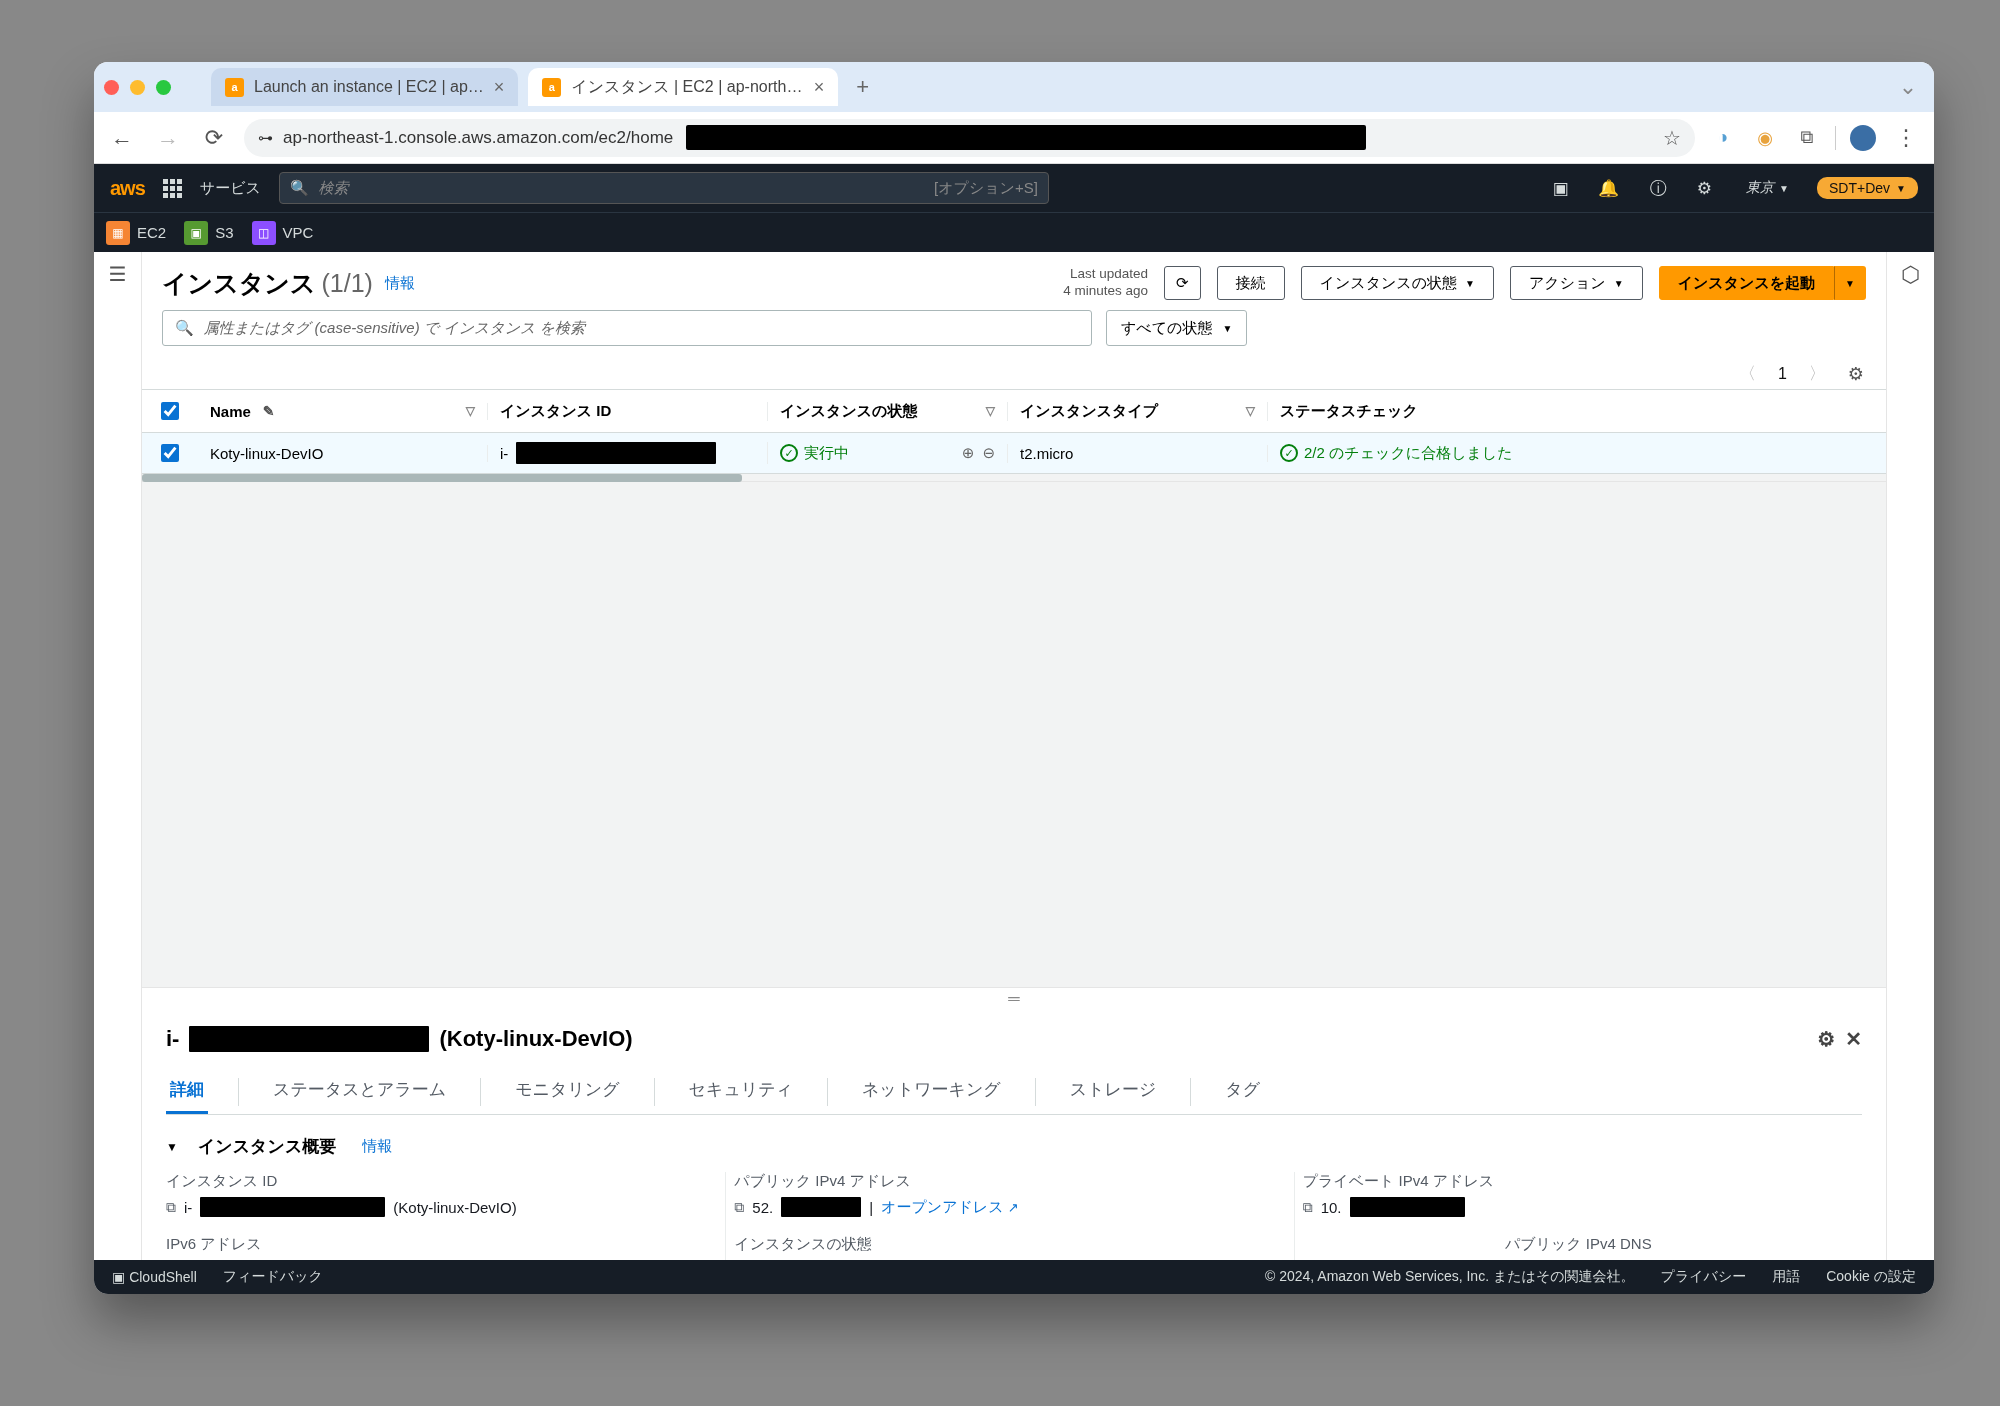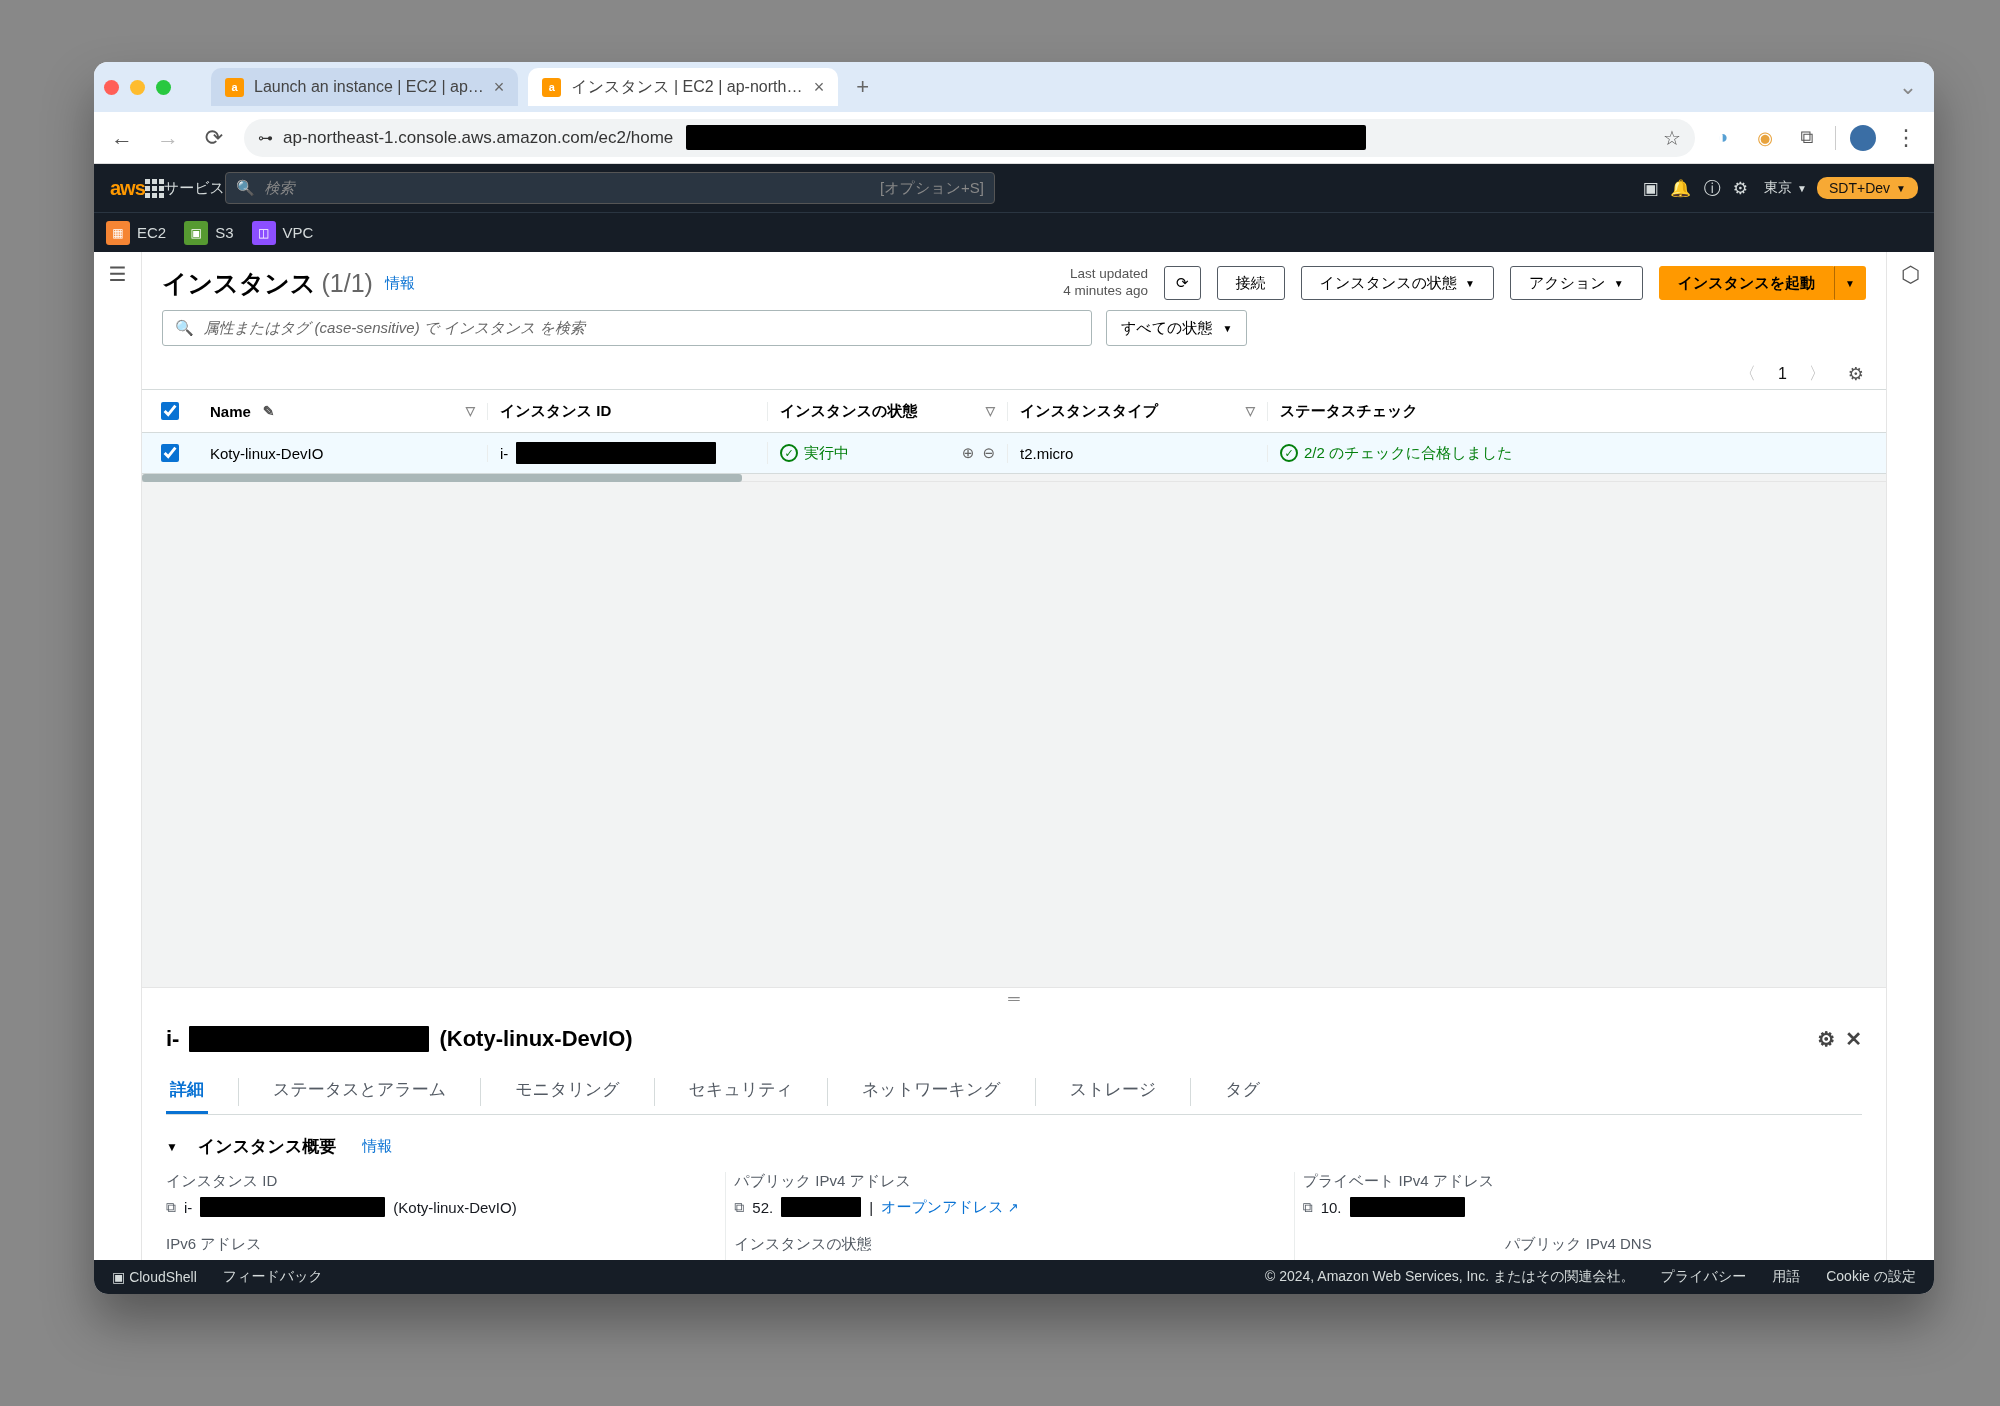--- a/index.html
+++ b/index.html
@@ -19,30 +19,30 @@
 .newtab{font-size:22px;color:#666;padding:0 8px;}
 .addrbar { height:52px; background:#fff; display:flex; align-items:center; padding:0 12px; gap:14px; border-bottom:1px solid #ddd;}
 .navicon{width:32px;text-align:center;font-size:22px;color:#555;}
 .urlbox{flex:1;height:38px;background:#f1f3f4;border-radius:20px;display:flex;align-items:center;padding:0 14px;gap:10px;font-size:17px;color:#333;}
 .urltext{white-space:nowrap;}
 .redact-url{width:680px;height:25px;background:#000;border-radius:2px;display:inline-block;margin-left:3px;}
 .addr-star{margin-left:auto;font-size:20px;color:#555;}
 .ext{width:28px;text-align:center;font-size:18px;color:#555;}
 .avatar{width:26px;height:26px;border-radius:50%;background:#3a6ea5;}
 
-.aws-nav{height:48px;background:#161d26;display:flex;align-items:center;padding:0 16px;color:#d5dbdb;}
+.aws-nav{height:48px;background:#161d26;display:flex;align-items:center;padding:0 16px;gap:18px;color:#d5dbdb;}
 .aws-logo{color:#ff9900;font-weight:bold;font-size:20px;letter-spacing:-1px;}
 .grid-icon{display:grid;grid-template-columns:repeat(3,5px);gap:2px;}
 .grid-icon i{width:5px;height:5px;background:#d5dbdb;}
 .svc{font-size:15px;font-family:Liberation Mono, monospace;}
 .searchbox{flex:none;width:770px;height:32px;background:#2a3541;border:1px solid #555;border-radius:4px;display:flex;align-items:center;padding:0 10px;color:#888;font-size:15px;gap:10px;}
 .searchbox .hint{margin-left:auto;color:#888;}
 .aws-nav .spacer{flex:1;}
 .aws-ic{font-size:17px;color:#d5dbdb;padding:0 6px;}
-.region{font-size:14px;padding:0 10px;}
+.region{font-size:14px;padding:0 10px;font-style:italic;}
 .carets{font-size:10px;margin-left:5px;}
 .acct{background:#f7a934;color:#111;padding:3px 12px;border-radius:10px;font-size:14px;display:flex;align-items:center;}
 
 .svcbar{height:40px;background:#161d26;display:flex;align-items:center;padding:0 12px;gap:18px;border-top:1px solid #2a3541;}
 .svcitem{display:flex;align-items:center;gap:7px;font-size:15px;color:#d5dbdb;}
 .svcicon{width:24px;height:24px;border-radius:3px;display:flex;align-items:center;justify-content:center;color:#fff;font-size:12px;}
 .si-ec2{background:#f58534;}
 .si-s3{background:#569a31;}
 .si-vpc{background:#8c4fff;}
 

